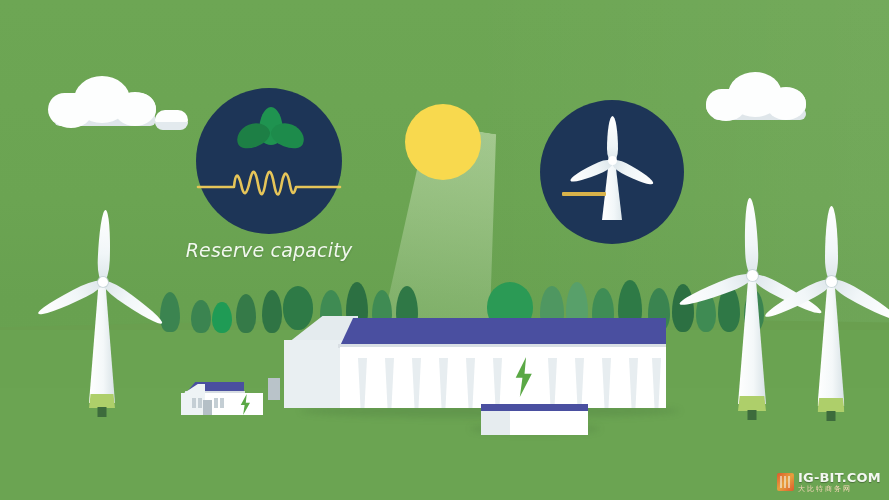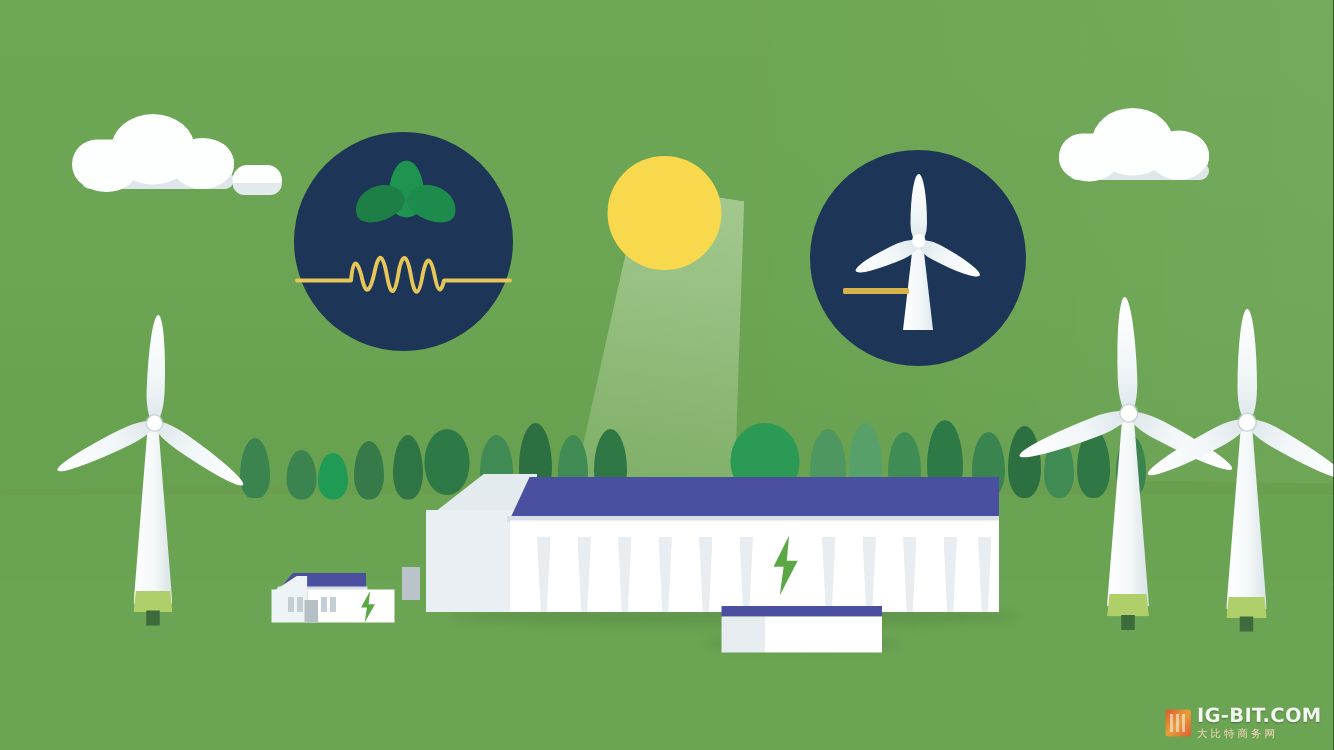--- a/index.html
+++ b/index.html
@@ -381,20 +381,21 @@
                 border-radius:50% 50% 50% 50% / 60% 60% 40% 40%;transform:rotate(-22deg);"></div>
     <div class="leaf" style="left:75px;top:36px;width:34px;height:23px;background:#1d8b4b;
                 border-radius:50% 50% 50% 50% / 60% 60% 40% 40%;transform:rotate(22deg);"></div>
 
     <div class="wave-line" style="left:0px;top:70px;width:146px;height:52px;">
       <svg width="146" height="52" viewBox="0 0 146 52">
         <path d="M2 29 L34 29 L38 29 Q40 8 45 26 Q49 46 54 22 Q58 4 62 26 Q66 48 70 22 Q74 4 78 26 Q82 48 86 24 Q90 6 94 27 Q97 42 100 29 L106 29 L144 29" fill="none" stroke="#e6c559" stroke-width="2.6" stroke-linecap="round" stroke-linejoin="round"></path>
       </svg>
     </div>
   </div>
+  <div class="caption" style="left:174px;top:238px;width:190px;">Reserve capacity</div>
 
   <div class="disc" style="left:540px;top:100px;width:144px;height:144px;">
     <div class="d-tower" style="left:50%;top:58px;width:20px;height:62px;"></div>
     <div class="d-blade" style="left:67px;top:16px;width:11px;height:46px;transform:rotate(0deg);"></div>
     <div class="d-blade" style="left:67px;top:16px;width:11px;height:46px;transform:rotate(118deg);"></div>
     <div class="d-blade" style="left:67px;top:16px;width:11px;height:46px;transform:rotate(246deg);"></div>
     <div class="d-hub" style="left:68px;top:56px;width:9px;height:9px;"></div>
     <div class="yellowbar" style="left:22px;top:92px;width:44px;height:4px;"></div>
   </div>
 

